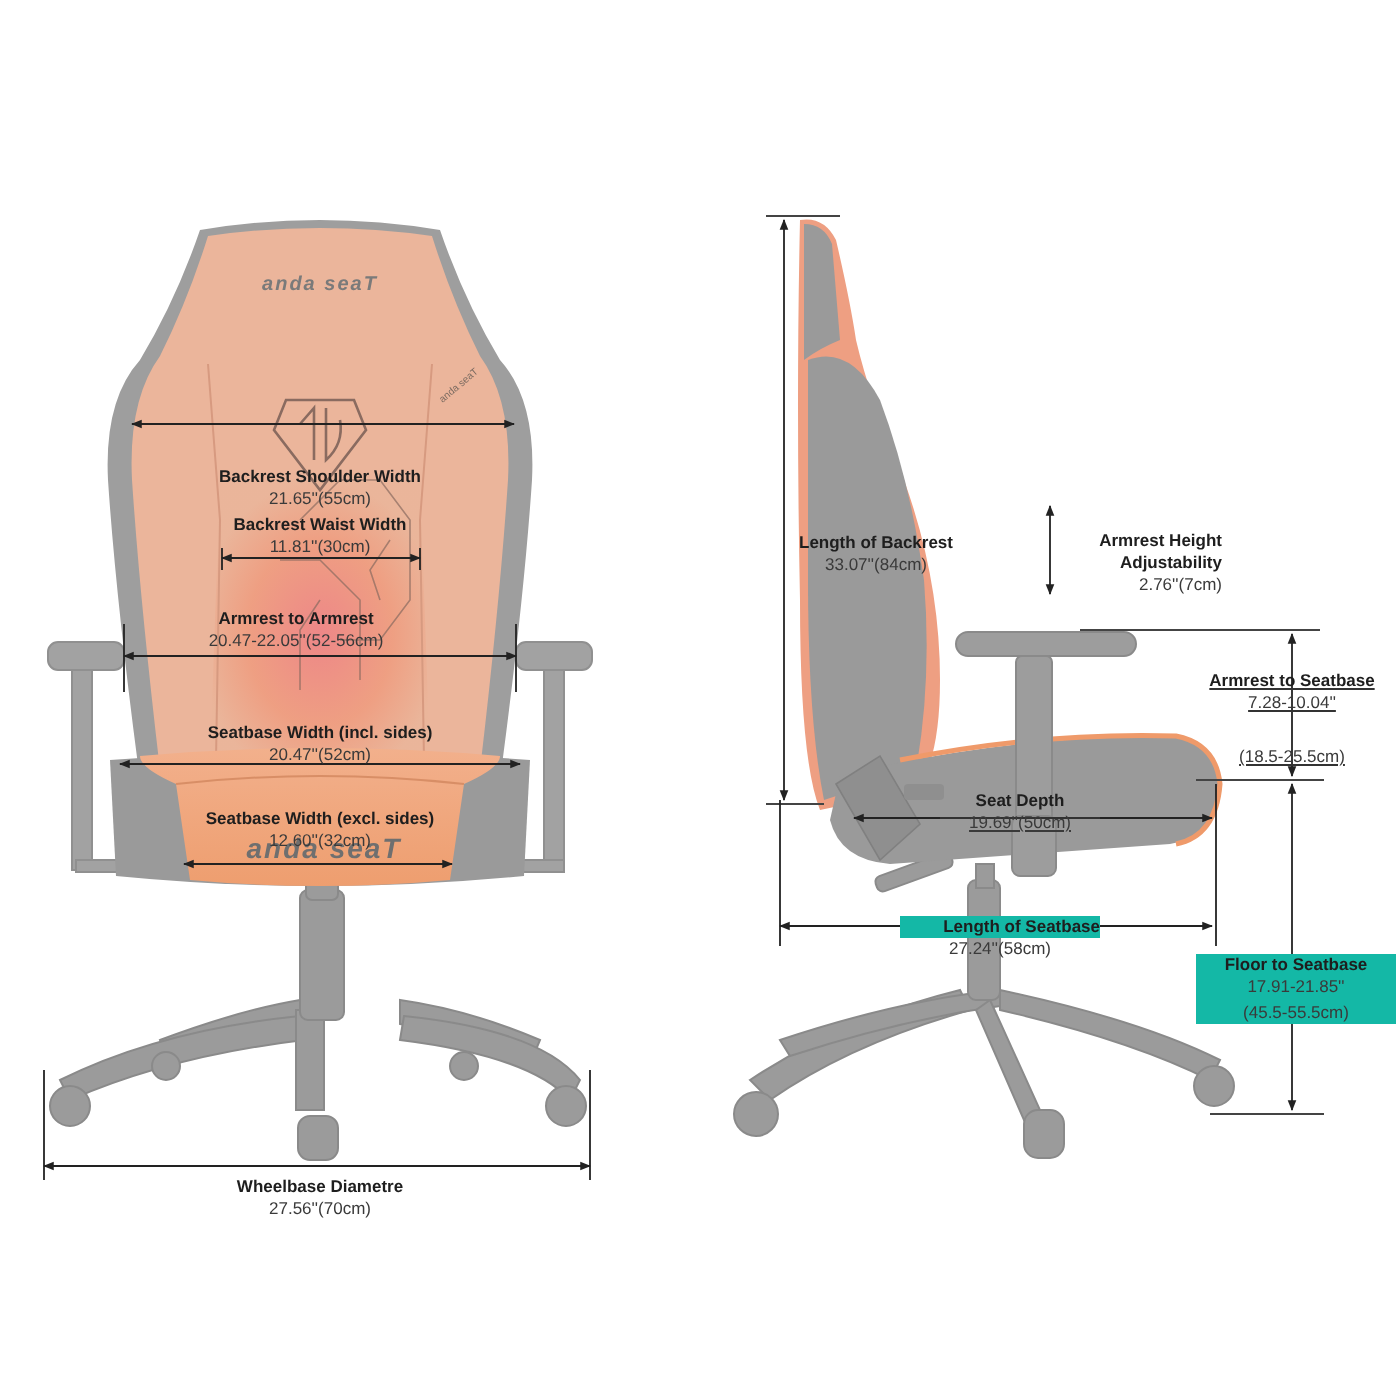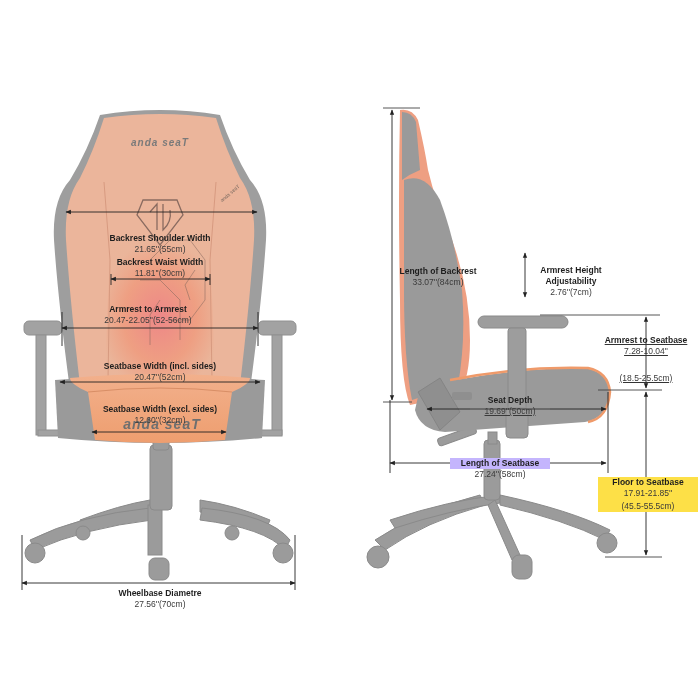--- a/index.html
+++ b/index.html
@@ -2,21 +2,21 @@
 <html><head>
 <meta charset="utf-8">
 <style>
   html, body { margin:0; padding:0; background:#ffffff; }
   body { width:700px; height:700px; position:relative; overflow:hidden;
          font-family:"Liberation Sans", sans-serif; color:#222; }
   svg.art { position:absolute; left:0; top:0; }
   .lbl { position:absolute; text-align:center; font-size:8.5px; line-height:11px; color:#333; white-space:nowrap; }
   .lbl .t { font-weight:bold; color:#1e1e1e; display:block; }
   .lbl .v { display:block; color:#3a3a3a; }
-  .lbl.left { text-align:center; }
+  .lbl.left { text-align:right; }
 </style>
 </head>
 <body>
 
 <svg class="art" width="700" height="700" viewBox="0 0 700 700" xmlns="http://www.w3.org/2000/svg">
   <defs>
     <marker id="arr" viewBox="0 0 10 10" refX="9" refY="5" markerWidth="6" markerHeight="6" orient="auto-start-reverse">
       <path d="M0,1 L10,5 L0,9 z" fill="#222"></path>
     </marker>
     <radialGradient id="lumbar" cx="50%" cy="55%" r="55%">
@@ -188,20 +188,20 @@
 <div class="lbl" style="left:596px;top:335px;width:100px;text-decoration:underline;">
   <span class="t">Armrest to Seatbase</span>
   <span class="v">7.28-10.04''</span>
   <span class="v" style="margin-top:16px;">(18.5-25.5cm)</span>
 </div>
 <div class="lbl" style="left:470px;top:395px;width:80px;">
   <span class="t">Seat Depth</span>
   <span class="v" style="background:#9a9a9a22;text-decoration:underline;">19.69''(50cm)</span>
 </div>
 <div class="lbl" style="left:450px;top:458px;width:100px;">
-  <span class="t" style="background:#c4b5fd;">Length of Seatbase</span>
+  <span class="t" style="background:#14b8a6;text-align:right;">Length of Seatbase</span>
   <span class="v">27.24''(58cm)</span>
 </div>
-<div class="lbl" style="left:598px;top:477px;width:100px;background:#fde047;">
+<div class="lbl" style="left:598px;top:477px;width:100px;background:#14b8a6;">
   <span class="t">Floor to Seatbase</span>
   <span class="v">17.91-21.85''</span>
   <span class="v" style="margin-top:2px;">(45.5-55.5cm)</span>
 </div>
 
 </body></html>

